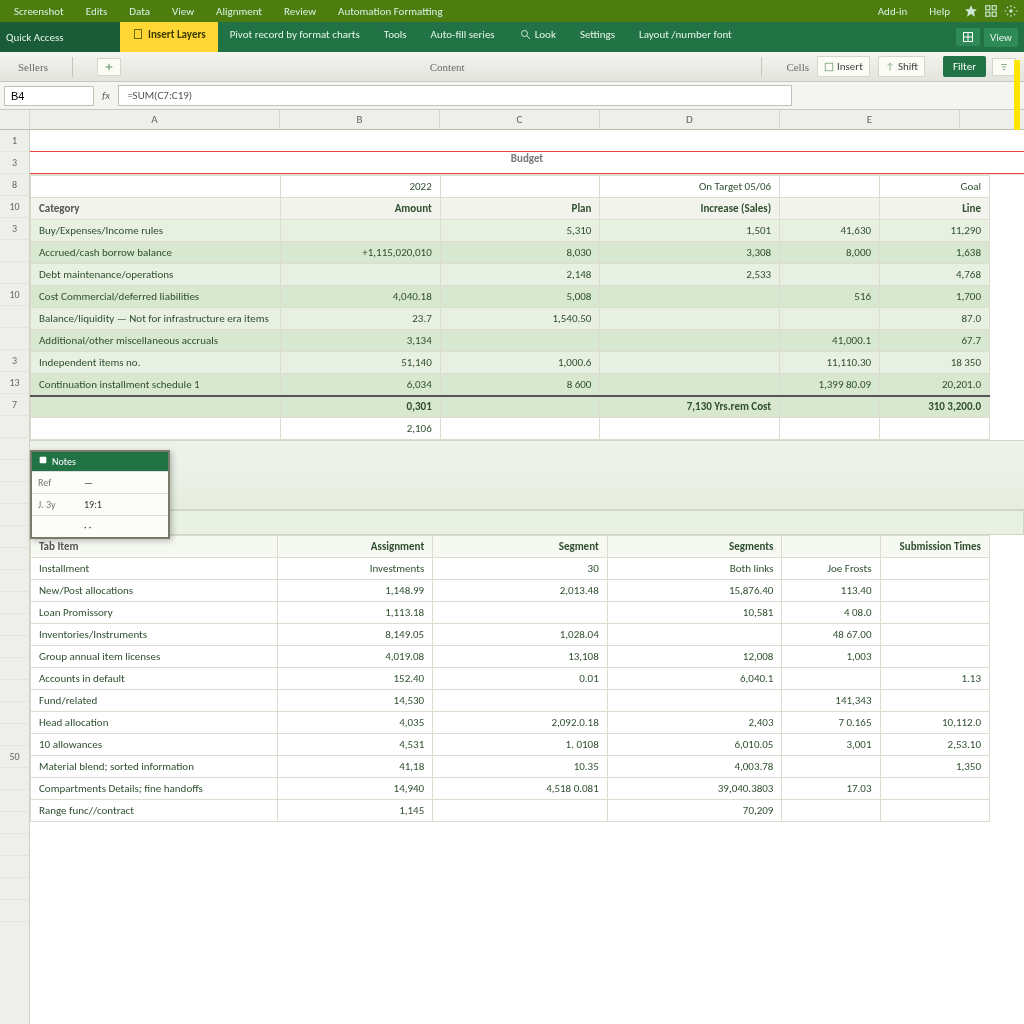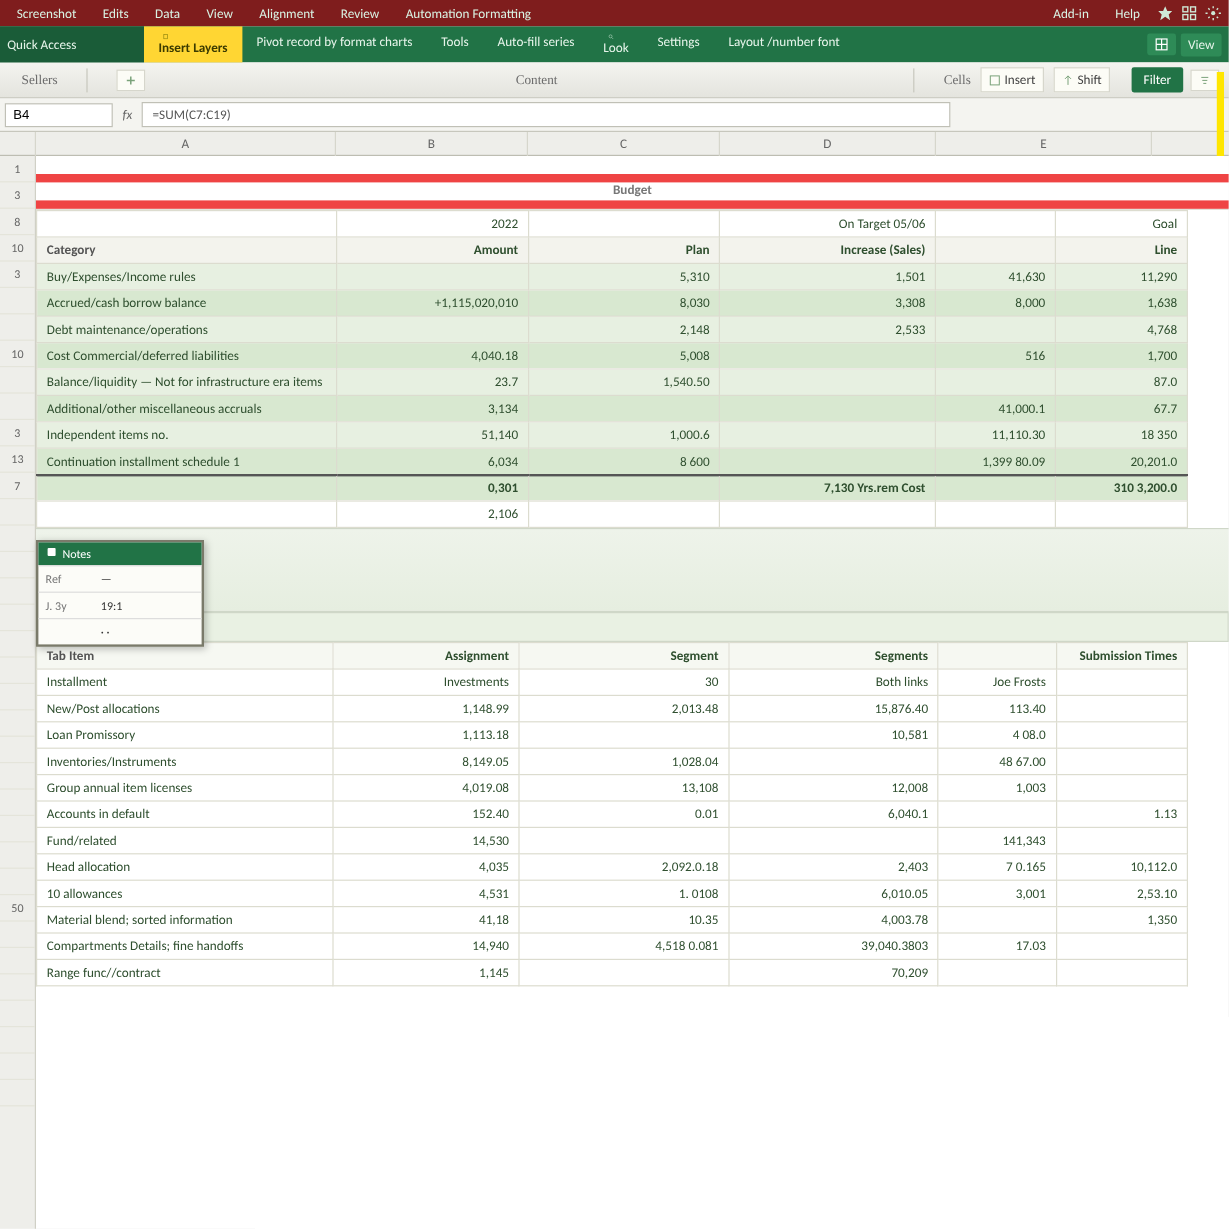--- a/index.html
+++ b/index.html
@@ -10,21 +10,21 @@
     width: 1024px;
     height: 1024px;
     overflow: hidden;
     color: #333;
   }
   
   .menubar {
     display: flex;
     align-items: center;
     height: 22px;
-    background: #7f1d1d;
+    background: #4d7c0f;
     color: #d9f2e3;
     font-size: 11px;
     gap: 6px;
     padding: 0 6px;
   }
   .menubar .item { padding: 2px 8px; cursor: pointer; white-space: nowrap; }
   .menubar .spacer { flex: 1; }
   .menubar .icon { width: 14px; height: 14px; display:inline-block; }
   
   .ribbon-tabs {
@@ -38,21 +38,20 @@
   .ribbon-tabs .qat {
     width: 120px;
     background: #1a5c38;
     display:flex; align-items:center; padding:0 6px;
   }
   .ribbon-tabs .tab {
     padding: 6px 12px;
     cursor: pointer;
     display:flex; 
     white-space: nowrap;
-    flex-direction: column;
   }
   .ribbon-tabs .tab.active {
     background: #ffd633;
     color: #3b3b00;
     font-weight: 600;
   }
   .ribbon-tabs .tab.icontab svg { margin-right:4px; }
   .ribbon-tabs .right { margin-left:auto; display:flex; align-items:center; gap:4px; padding:0 6px;}
   .ribbon-tabs .right .btn { background:#2e8b57; padding:3px 6px; border-radius:2px; cursor:pointer; }
   
@@ -100,21 +99,21 @@
     height:20px;
     color:#666;
     font-size:11px;
   }
   .colhdr div { border-right:1px solid #d6d6cc; text-align:center; line-height:20px;}
   
   .blank-rows {
     background:#fff;
     border-bottom:1px solid #e1e1d8;
   }
-  .blank-rows .r { height:22px; border-bottom:7px solid #ef4444;}
+  .blank-rows .r { height:22px; border-bottom:1px solid #ef4444;}
   
   .grid {
     position:relative;
     background:#fff;
   }
   .grid .gutter {
     position:absolute; left:0; top:0; width:30px; bottom:0;
     background:#eeeeea;
     border-right:1px solid #d0d0c6;
     font-size:10px; color:#666;

